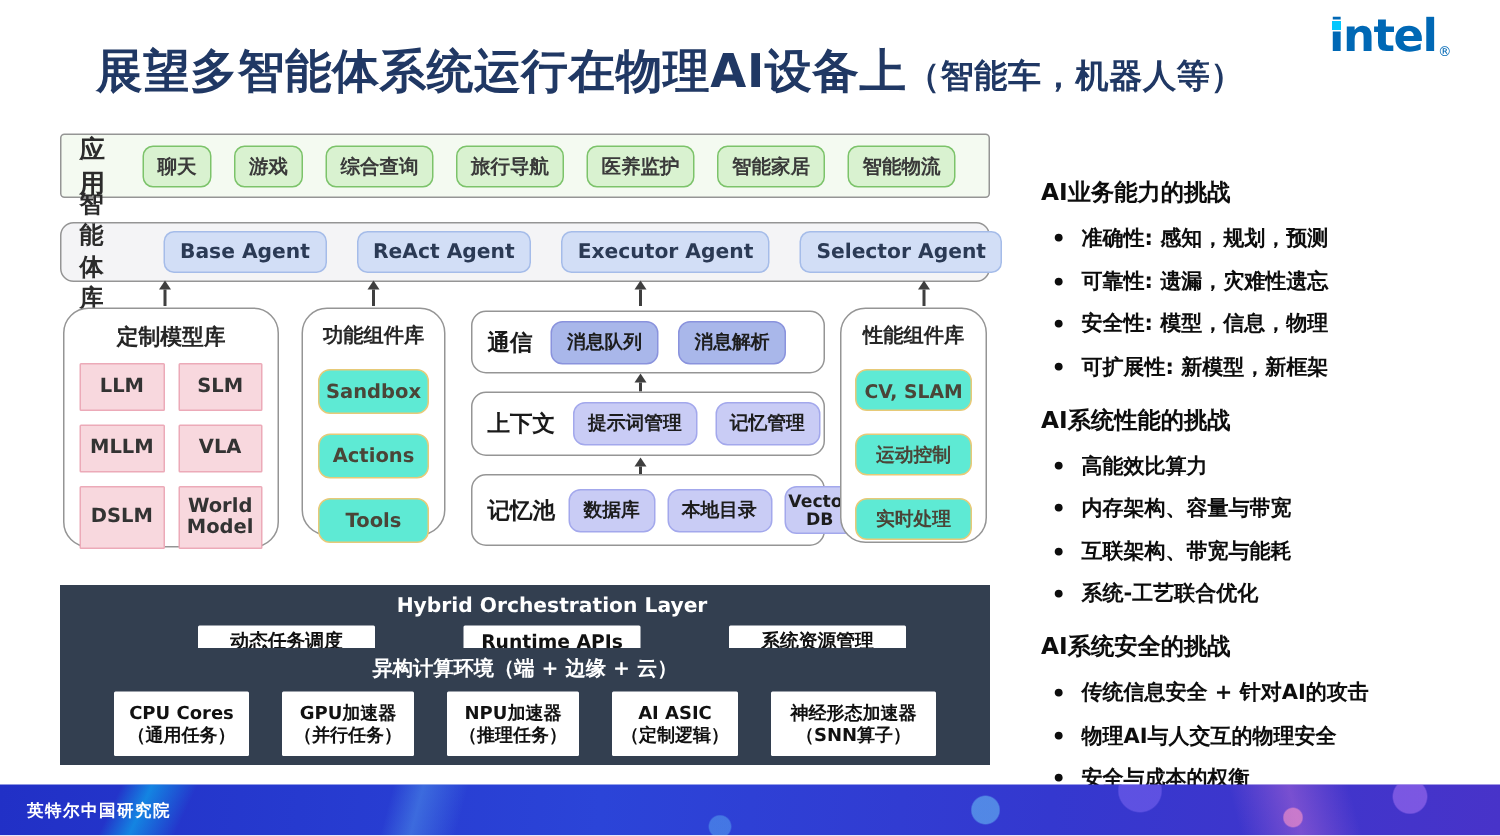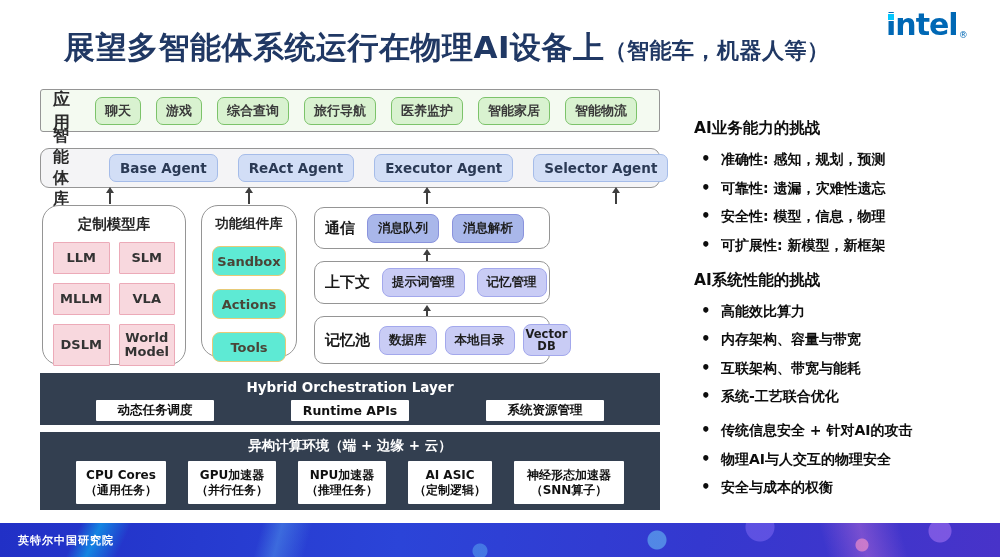--- a/index.html
+++ b/index.html
@@ -74,21 +74,21 @@
             padding:5px 9px;color:#1d1d1d;margin-right:12px;}
   .mid-mem{top:316px;height:48px;}
   .mid-mem .mid-label{margin-right:9px;}
   .mid-mem .chip.lav{margin-right:8px;}
   .chip.lav.small{font-size:11.5px;line-height:12px;white-space:normal;text-align:center;
                   width:48px;padding:3px 4px;margin-right:0;}
 
   
   .bar{position:absolute;left:40px;width:620px;background:#333f50;box-sizing:border-box;}
   .bar-title{text-align:center;color:#ffffff;font-weight:700;font-size:13.5px;}
-  .bar.hybrid{top:373px;height:52px;padding-top:6px;}
+  .bar.hybrid{top:390px;height:52px;padding-top:6px;padding-left:36px;}
   .bar.hybrid .bar-row{display:flex;justify-content:space-between;padding:0 56px;margin-top:5px;}
   .white-box{background:#ffffff;color:#111;font-weight:700;font-size:12.5px;border-radius:1px;
              display:flex;align-items:center;justify-content:center;box-sizing:border-box;}
   .bar.hybrid .white-box{width:118px;height:21px;}
   .bar.hetero{top:432px;height:78px;padding-top:5px;}
   .bar.hetero .bar-row{display:flex;justify-content:center;gap:22px;margin-top:6px;}
   .bar.hetero .white-box{flex-direction:column;height:43px;font-size:12px;line-height:15px;padding:0 5px;}
   .wb-1{width:90px;}.wb-2{width:88px;}.wb-3{width:88px;}.wb-4{width:84px;}.wb-5{width:110px;}
 
   
@@ -200,20 +200,26 @@
       <div class="head"></div>
       <div class="shaft"></div>
     </div>
   <div class="frame mid-box mid-mem">
     <span class="mid-label">记忆池</span>
     <span class="chip lav">数据库</span>
     <span class="chip lav">本地目录</span>
     <span class="chip lav small">Vector DB</span>
   </div>
 
+  <div class="frame col perf-lib">
+    <div class="col-title">性能组件库</div>
+    <span class="chip yellow">CV, SLAM</span>
+    <span class="chip yellow">运动控制</span>
+    <span class="chip yellow">实时处理</span>
+  </div>
 
   <div class="bar hybrid">
     <div class="bar-title">Hybrid Orchestration Layer</div>
     <div class="bar-row">
       <div class="white-box">动态任务调度</div>
       <div class="white-box">Runtime APIs</div>
       <div class="white-box">系统资源管理</div>
     </div>
   </div>
 
@@ -256,20 +262,21 @@
     <section>
       <h2 class="challenge-title">AI系统性能的挑战</h2>
       <ul class="challenge-list">
         <li>高能效比算力</li>
         <li>内存架构、容量与带宽</li>
         <li>互联架构、带宽与能耗</li>
         <li>系统-工艺联合优化</li>
       </ul>
     </section>
     <section>
+      <h2 class="challenge-title">AI系统安全的挑战</h2>
       <ul class="challenge-list">
         <li>传统信息安全 + 针对AI的攻击</li>
         <li>物理AI与人交互的物理安全</li>
         <li>安全与成本的权衡</li>
       </ul>
     </section>
   </aside>
 
   <footer class="footer">
     <span class="footer-text">英特尔中国研究院</span>

